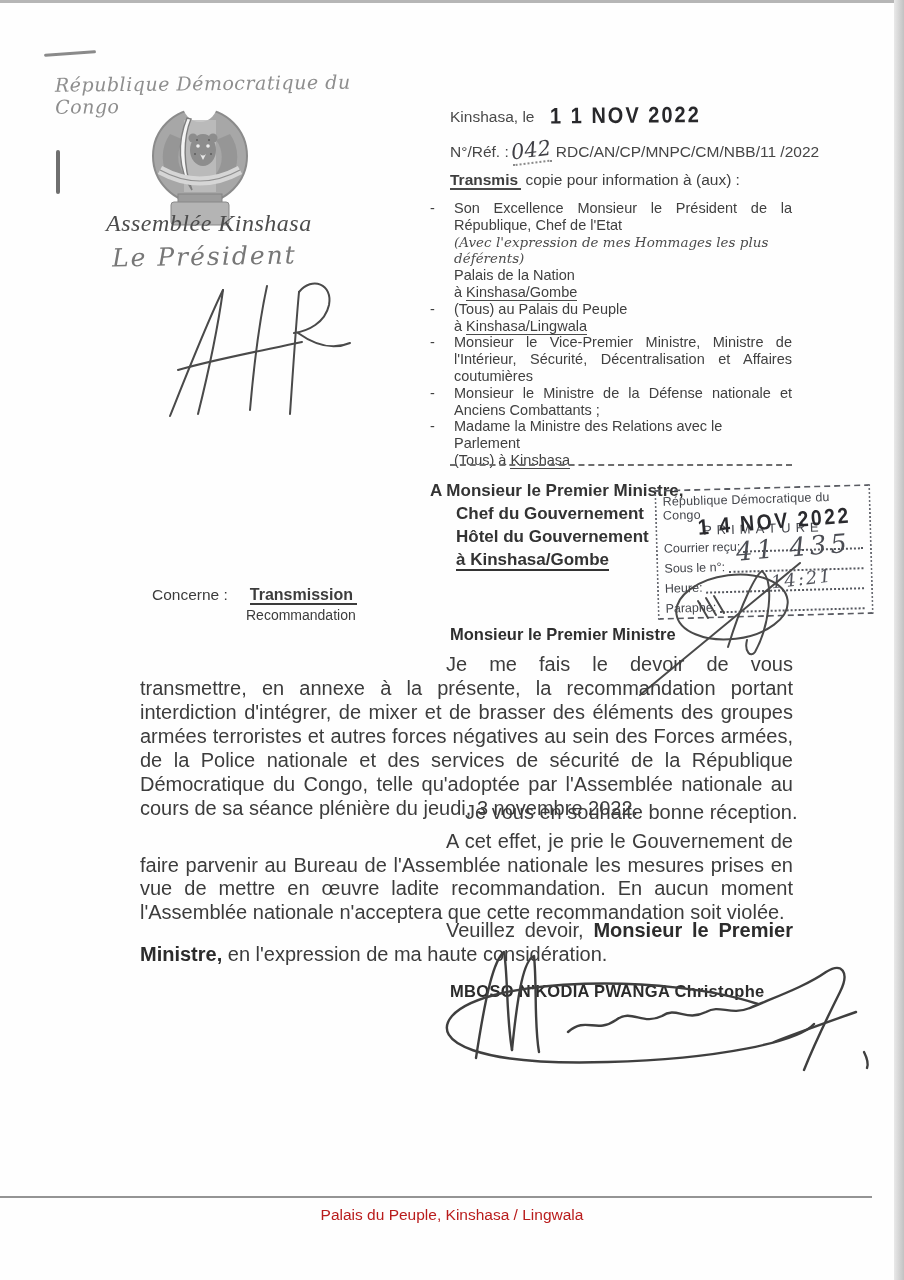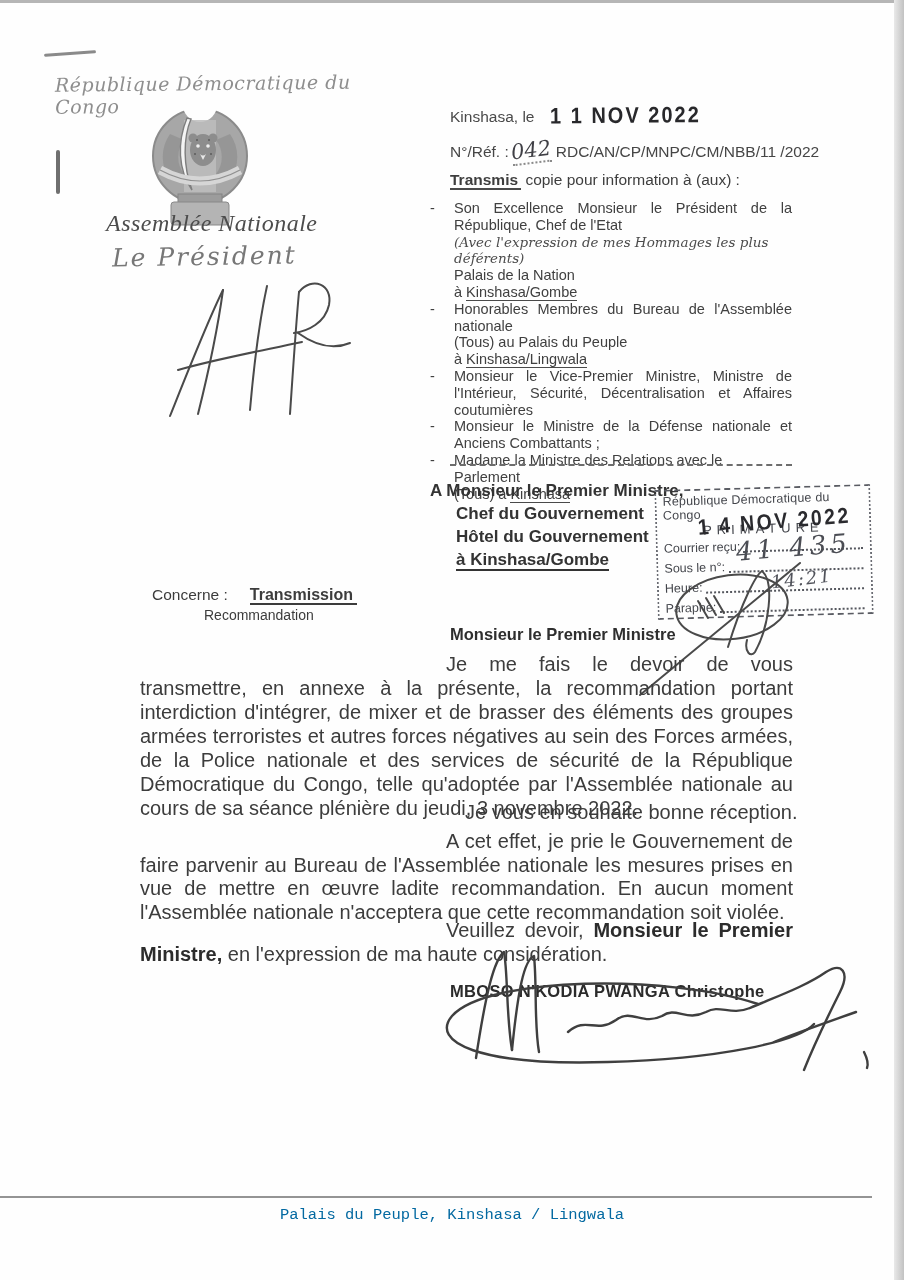--- a/index.html
+++ b/index.html
@@ -64,38 +64,38 @@
     letter-spacing:2.5px;transform:rotate(-3deg) scale(1.02,1.15);white-space:nowrap;}
   .st-hand-num{position:absolute;left:78px;top:44px;font-family:"DejaVu Serif",serif;font-style:italic;
     font-size:26px;color:#4b4d54;transform:rotate(-3deg);letter-spacing:4px;}
   .st-hand-time{position:absolute;left:112px;top:80px;font-family:"DejaVu Serif",serif;font-style:italic;
     font-size:18px;color:#50525a;transform:rotate(-5deg);letter-spacing:2px;}
   .paraphe{position:absolute;left:610px;top:545px;}
 
   
   .concerne{position:absolute;left:152px;top:586px;font-size:15.5px;color:#3c3c3c;}
   .concerne .subject{font-weight:bold;font-size:16px;border-bottom:2.2px solid #3c3c3c;padding-right:4px;margin-left:22px;}
-  .concerne .sub2{margin-left:52px;font-size:14px;margin-top:3px;}
+  .concerne .sub2{margin-left:94px;font-size:14px;margin-top:3px;}
 
   
   .salutation{position:absolute;left:450px;top:625px;font-weight:bold;font-size:16.5px;color:#2e2e2e;}
   .para{position:absolute;left:140px;width:653px;font-size:20px;line-height:24px;
     text-align:justify;color:#3c3c3c;}
   .p1{top:652px;text-indent:306px;}
   .p2{top:800px;left:446px;width:360px;text-align:left;margin-left:19px;}
   .p3{top:830px;text-indent:306px;line-height:23.5px;}
   .closing{top:918px;text-indent:306px;}
   .closing b{color:#2c2c2c;}
   .signer{position:absolute;left:450px;top:982px;font-weight:bold;font-size:16.5px;color:#2b2b2b;letter-spacing:.3px;}
   .main-sig{position:absolute;left:418px;top:946px;}
 
   
   .footer-rule{position:absolute;left:0;top:1196px;width:872px;border-top:2px solid #949494;}
   .footer-text{position:absolute;left:0;top:1206px;width:904px;text-align:center;
-    font-family:Liberation Mono, monospace;font-size:15.5px;color:#0369a1;}
+    font-family:Liberation Sans, sans-serif;font-size:15.5px;color:#b91c1c;}
 
   svg{display:block;}
   .pen{stroke:#3f3f3f;stroke-width:2.4;fill:none;stroke-linecap:round;stroke-linejoin:round;}
   .pen-thin{stroke:#4a4a4a;stroke-width:2;fill:none;stroke-linecap:round;}
 </style>
 </head>
 <body>
 
 <div id="page">
 
@@ -127,21 +127,21 @@
         <circle cx="55" cy="60" r="1" fill="#5c5c5c"></circle>
         <circle cx="71" cy="60" r="1" fill="#5c5c5c"></circle>
       </g>
       <path d="M20 76 Q60 98 100 76" stroke="#d6d6d6" stroke-width="9" fill="none"></path>
       <path d="M20 76 Q60 98 100 76" stroke="#909090" stroke-width="1.2" fill="none"></path>
       <rect x="38" y="100" width="44" height="9" fill="#9c9c9c" stroke="#848484"></rect>
       <rect x="31" y="108" width="58" height="23" rx="3" fill="#b4b4b4" stroke="#888"></rect>
     </svg>
   </div>
 
-  <div class="institution">Assemblée Nationale</div>
+  <div class="institution">Assemblée Kinshasa</div>
   <div class="president">Le Président</div>
 
   <div class="ar-sig">
     <svg width="205" height="145" viewBox="0 0 205 145">
       <path class="pen-thin" d="M20 138 C36 98, 58 42, 73 12"></path>
       <path class="pen-thin" d="M73 12 C67 56, 57 100, 48 136"></path>
       <path class="pen-thin" d="M28 92 C62 82, 105 74, 152 64"></path>
       <path class="pen-thin" d="M100 132 C104 86, 110 40, 117 8"></path>
       <path class="pen-thin" d="M140 136 C143 92, 146 46, 149 14"></path>
       <path class="pen-thin" d="M149 14 C162 -2, 183 6, 179 27 C175 45, 158 53, 144 55"></path>
@@ -163,21 +163,20 @@
   <div class="recipients">
     <div class="rc-item">
       <span class="rc-dash">-</span>
       <div class="rc-just">Son Excellence Monsieur le Président de la République, Chef de l'Etat</div>
       <div class="rc-script">(Avec l'expression de mes Hommages les plus déférents)</div>
       <div>Palais de la Nation</div>
       <div><span>à </span><span class="u">Kinshasa/Gombe</span></div>
     </div>
     <div class="rc-item">
       <span class="rc-dash">-</span>
-      <div class="rc-just">Honorables Membres du Bureau de l'Assemblée nationale</div>
       <div>(Tous) au Palais du Peuple</div>
       <div><span>à </span><span class="u">Kinshasa/Lingwala</span></div>
     </div>
     <div class="rc-item">
       <span class="rc-dash">-</span>
       <div class="rc-just">Monsieur le Vice-Premier Ministre, Ministre de l'Intérieur, Sécurité, Décentralisation et Affaires coutumières</div>
     </div>
     <div class="rc-item">
       <span class="rc-dash">-</span>
       <div class="rc-just">Monsieur le Ministre de la Défense nationale et Anciens Combattants ;</div>

